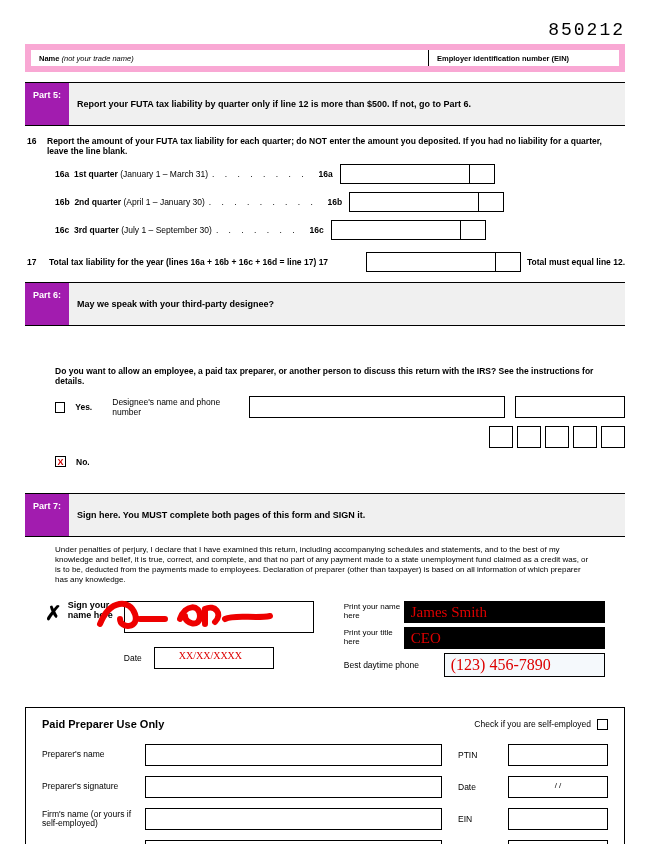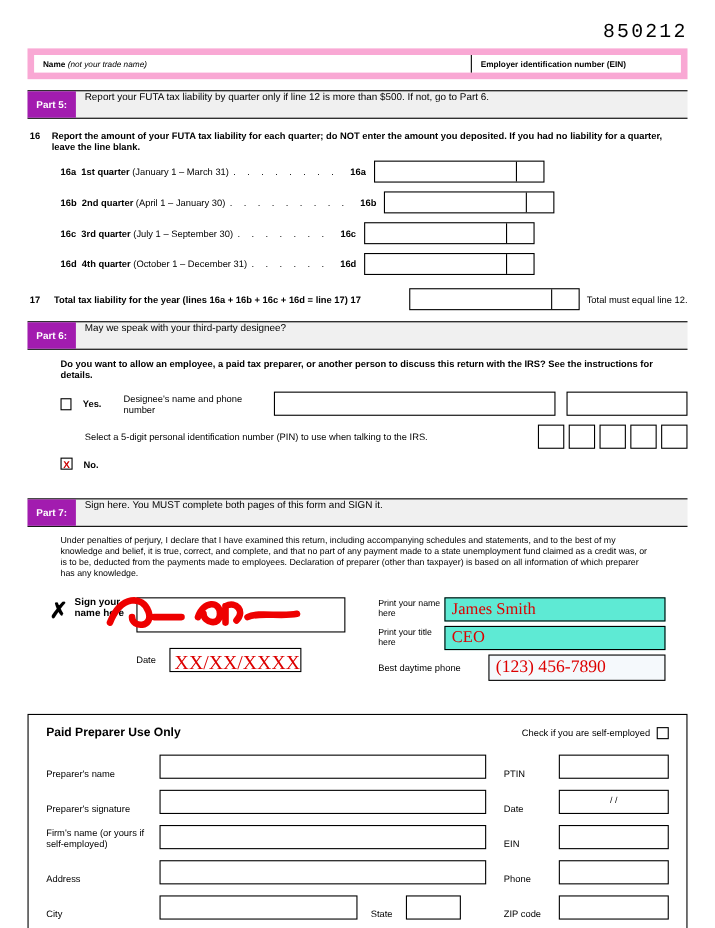--- a/index.html
+++ b/index.html
@@ -7,65 +7,65 @@
   .page { padding: 20px 25px; }
   .form-id { text-align: right; font-family: 'Courier New', monospace; font-size: 18px; letter-spacing: 2px; margin-bottom: 4px; }
   .header-row { display: flex; border: 6px solid #f9a8d4; }
   .header-left { flex: 1; padding: 3px 8px; border-right: 1px solid #000; }
   .header-right { width: 190px; padding: 3px 8px; }
   .header-label { font-size: 7.5px; }
   .header-label b { font-weight: bold; }
   .header-label i { font-style: italic; }
   .part-bar { display: flex; align-items: stretch; border-top: 1px solid #000; border-bottom: 1px solid #000; margin-top: 10px; background: #f0f0f0; }
   .part-label { background: #a21caf; color: #fff; font-weight: bold; padding: 7px 8px; font-size: 9px; }
-  .part-title { font-weight: normal; padding: 0 8px; font-size: 9px; }
+  .part-title { font-weight: bold; padding: 16px 8px; font-size: 9px; }
   .line16-intro { display: flex; margin-top: 10px; }
   .line-num { width: 22px; padding-left: 2px; font-weight: bold; }
   .line-text { flex: 1; }
   .sub-row { display: flex; align-items: center; margin-top: 8px; margin-left: 30px; }
   .sub-label { font-size: 8.5px; }
   .sub-label b { font-weight: bold; }
   .dots { flex: 0 0 auto; letter-spacing: 4px; padding: 0 4px; color: #000; }
   .num-box-label { font-weight: bold; width: 28px; text-align: center; }
   .amount-box { border: 1px solid #000; height: 20px; width: 155px; display: flex; align-items: center; }
   .amount-int { flex: 1; border-right: 1px solid #000; height: 100%; }
   .amount-dec { width: 24px; height: 100%; }
   .line17-row { display: flex; align-items: center; margin-top: 12px; }
   .line17-text { flex: 1; font-weight: bold; padding-left: 2px; }
-  .total-note { font-weight: normal; padding-left: 6px; font-size: 8.5px; }
-  .p6-body { padding: 8px 0 8px 30px; }
+  .total-note { font-weight: bold; padding-left: 6px; font-size: 8.5px; }
+  .p6-body { padding: 8px 0 8px 30px; margin-top: 32px; }
   .p6-q { font-weight: bold; margin-bottom: 10px; }
   .yes-row { display: flex; align-items: center; gap: 10px; margin-bottom: 8px; }
   .chk { width: 11px; height: 11px; border: 1px solid #000; display: inline-flex; align-items: center; justify-content: center; font-size: 9px; color: #c00; font-weight: bold; }
   .name-phone-box { border: 1px solid #000; height: 22px; width: 280px; }
   .pin-row { display: flex; align-items: center; gap: 4px; margin-bottom: 8px; }
   .pin-text { margin-left: 22px; }
   .pin-box { width: 24px; height: 22px; border: 1px solid #000; }
   .perjury { padding: 8px 30px; font-size: 8px; line-height: 1.25; }
   .sign-area { display: flex; gap: 30px; padding: 8px 20px 16px 20px; align-items: flex-start; }
   .sign-left { display: flex; align-items: flex-start; gap: 6px; }
   .big-x { font-size: 20px; font-weight: bold; font-family: 'Times New Roman', serif; }
   .sign-label { font-weight: bold; font-size: 9px; line-height: 1.1; width: 50px; }
   .sign-box { border: 1px solid #000; width: 190px; height: 32px; position: relative; }
   .sig-svg { position: absolute; top: -8px; left: -30px; }
   .sign-right-col { flex: 1; }
   .sr-row { display: flex; align-items: center; margin-bottom: 4px; }
   .sr-label { width: 60px; font-size: 8px; line-height: 1.1; }
-  .sr-box { border: 1px solid #000; height: 22px; flex: 1; background: #5eead4; padding: 2px 6px; color: #d00; font-family: 'Times New Roman', serif; font-size: 15px; }
+  .sr-box { border: 1px solid #000; height: 22px; flex: 1; background: #000000; padding: 2px 6px; color: #d00; font-family: 'Times New Roman', serif; font-size: 15px; }
   .date-row { display: flex; align-items: center; margin-left: 76px; margin-top: -4px; }
   .date-label { font-size: 8.5px; margin-right: 12px; }
-  .date-box { border: 1px solid #000; width: 120px; height: 22px; padding: 2px 4px; color: #d00; font-family: 'Times New Roman', serif; font-size: 18px; }
+  .date-box { border: 1px solid #000; width: 120px; height: 22px; padding: 2px 24px; color: #d00; font-family: 'Times New Roman', serif; font-size: 10px; }
   .phone-row { display: flex; align-items: center; margin-top: 4px; }
   .phone-label { width: 100px; font-size: 8.5px; }
   .phone-box { border: 1px solid #000; height: 24px; flex: 1; background: #f5f9fc; padding: 2px 6px; color: #d00; font-family: 'Times New Roman', serif; font-size: 16px; }
   .preparer-box { border: 1.5px solid #000; margin-top: 14px; padding: 10px 16px 16px 16px; }
   .prep-head { display: flex; justify-content: space-between; align-items: center; margin-bottom: 14px; }
   .prep-title { font-weight: bold; font-size: 11px; }
   .self-emp { font-size: 8.5px; display: flex; align-items: center; gap: 6px; }
-  .prep-row { display: flex; align-items: flex-end; margin-bottom: 10px; gap: 8px; }
+  .prep-row { display: flex; align-items: center; margin-bottom: 10px; gap: 8px; }
   .prep-label { width: 95px; font-size: 8.5px; line-height: 1.1; }
   .prep-input { border: 1px solid #000; height: 22px; flex: 1; }
   .prep-short-label { width: 50px; font-size: 8.5px; text-align: left; padding-left: 8px; }
   .prep-short-input { border: 1px solid #000; height: 22px; width: 100px; }
   .prep-date-input { border: 1px solid #000; height: 22px; width: 100px; text-align: center; padding-top: 4px; font-size: 8px; }
   .footer { display: flex; justify-content: space-between; border-top: 1px solid #000; margin-top: 10px; padding-top: 3px; font-size: 8px; }
   .state-label { font-size: 8.5px; padding: 0 4px; }
   .state-input { border: 1px solid #000; height: 22px; width: 50px; }
 </style>
 </head>
@@ -114,29 +114,20 @@
   </div>
   <div class="sub-row">
     <span class="sub-label"><b>16c</b>&nbsp;&nbsp;<b>3rd quarter</b><span> (July 1 – September 30)</span></span>
     <span class="dots">.   .   .   .   .   .   .</span>
     <span class="num-box-label">16c</span>
     <div class="amount-box">
         <div class="amount-int"></div>
         <div class="amount-dec"></div>
       </div>
   </div>
-  <div class="sub-row">
-    <span class="sub-label"><b>16d</b>&nbsp;&nbsp;<b>4th quarter</b><span> (October 1 – December 31)</span></span>
-    <span class="dots">.   .   .   .   .   .</span>
-    <span class="num-box-label">16d</span>
-    <div class="amount-box">
-        <div class="amount-int"></div>
-        <div class="amount-dec"></div>
-      </div>
-  </div>
 
   <div class="line17-row">
     <div class="line-num">17</div>
     <div class="line17-text"><span>Total tax liability for the year (lines 16a + 16b + 16c + 16d = line 17)</span>&nbsp;<b>17</b></div>
     <div class="amount-box">
         <div class="amount-int"></div>
         <div class="amount-dec"></div>
       </div>
     <div class="total-note">Total must equal line 12.</div>
   </div>
@@ -149,21 +140,20 @@
   <div class="p6-body">
     <div class="p6-q">Do you want to allow an employee, a paid tax preparer, or another person to discuss this return with the IRS? See the instructions for details.</div>
     <div class="yes-row">
       <span class="chk"></span>
       <b>Yes.</b>
       <span style="margin-left:10px">Designee's name and phone number</span>
       <div class="name-phone-box"></div>
       <div class="name-phone-box" style="width:120px"></div>
     </div>
     <div class="pin-row">
-      <span class="pin-text">Select a 5-digit personal identification number (PIN) to use when talking to the IRS.</span>
       <div style="flex:1"></div>
       <div class="pin-box"></div>
       <div class="pin-box"></div>
       <div class="pin-box"></div>
       <div class="pin-box"></div>
       <div class="pin-box"></div>
     </div>
     <div class="yes-row">
       <span class="chk">X</span>
       <b>No.</b>

